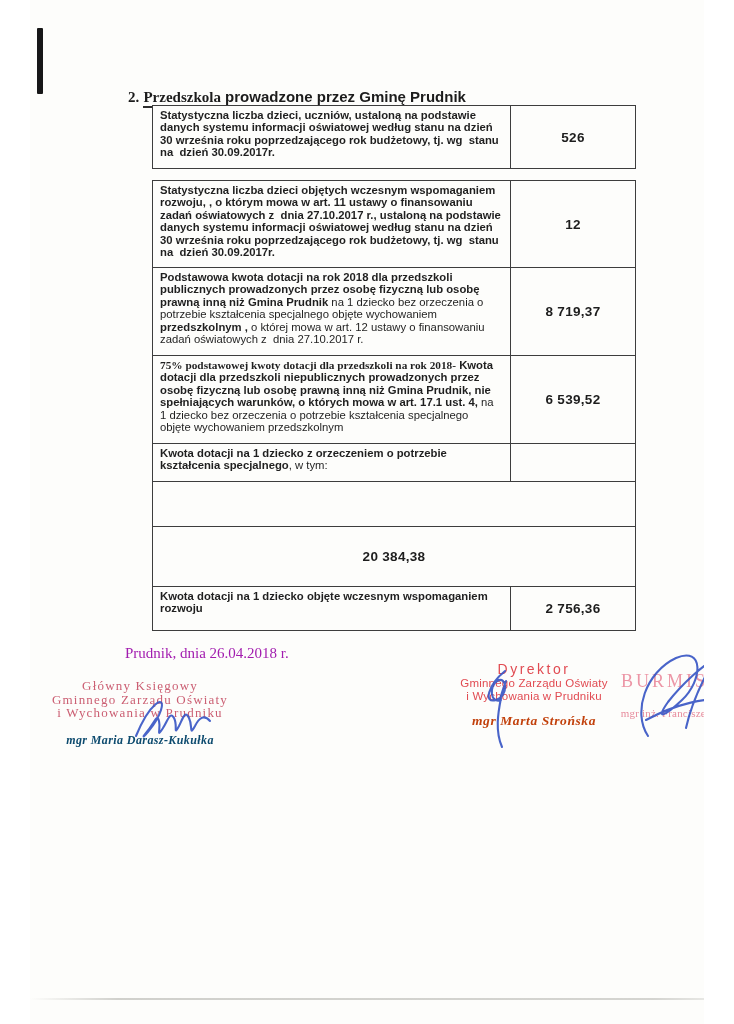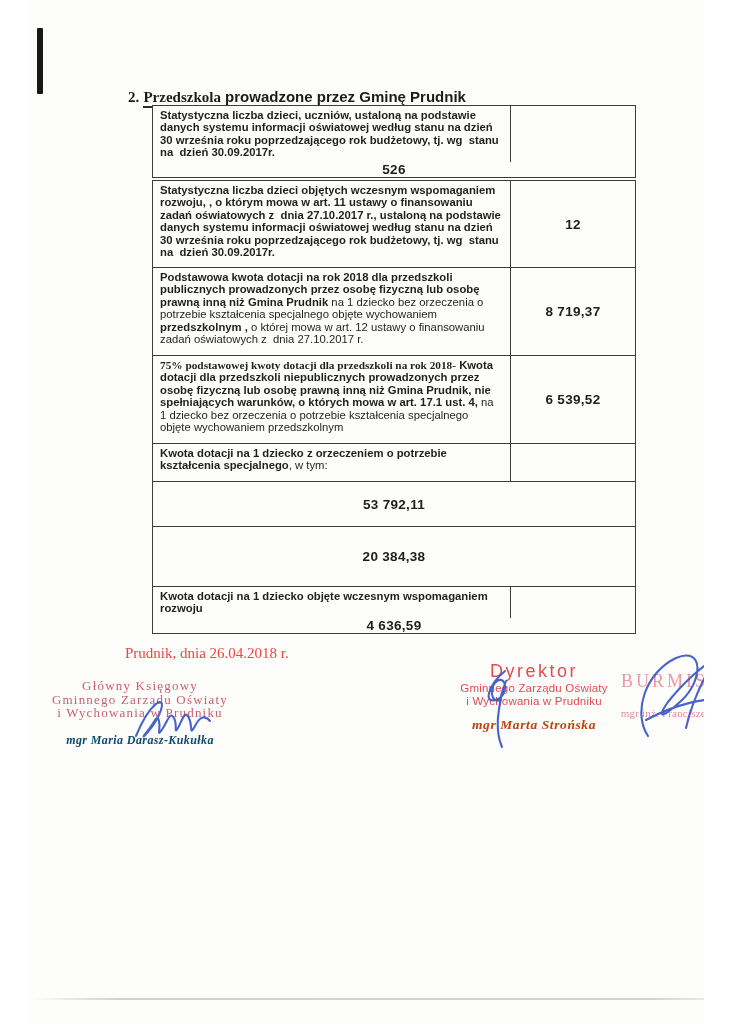--- a/index.html
+++ b/index.html
@@ -20,45 +20,45 @@
 
   
   .heading { position:absolute; left:98px; top:88px; font-size:15px; font-weight:bold; color:#1c1c1c; white-space:nowrap; }
   .heading .u { border-bottom:2px solid #2d2d2d; padding-bottom:1px; }
 
   
   .tbl { position:absolute; left:122px; width:484px; box-sizing:border-box; border:1.6px solid #3d3d3d; background:#fdfdfb; }
   #tbl1 { top:105px; }
   #tbl2 { top:180px; }
   .t-row { display:flex; border-bottom:1.6px solid #3d3d3d; }
-  .t-row:last-child { border-bottom:none;flex-direction:column; }
+  .t-row:last-child { border-bottom:none; }
   .t-label {
     width:358px; box-sizing:border-box; border-right:1.6px solid #3d3d3d;
     padding:3px 9px 3px 7px; font-size:11.3px; line-height:1.1;
     font-weight:bold; white-space:pre-wrap; color:#1f1f1f;
   }
   .t-label .reg { font-weight:normal; }
   .t-value {
     flex:1; display:flex; align-items:center; justify-content:center;
     font-weight:bold; font-size:13.5px; letter-spacing:.3px; color:#1d1d1d;
   }
   .sub-label { font-weight:normal !important; font-style:italic; padding-left:105px !important; padding-right:16px !important; }
 
   
-  .date-line { position:absolute; left:95px; top:645px; font-size:15px; color:#ef4444; }
+  .date-line { position:absolute; left:95px; top:645px; font-size:15px; color:#a21caf; }
 
   .stamp { position:absolute; text-align:center; }
   .stamp p { margin:0; }
 
   #stamp-acct { left:0; top:679px; width:220px; color:#cb5e72; font-family:"Liberation Serif","DejaVu Serif",serif;
                font-size:13px; line-height:1.04; letter-spacing:1.2px; filter:blur(.3px); }
   #stamp-acct .name { margin-top:14px; font-style:italic; font-weight:bold; font-size:12px; letter-spacing:.4px; color:#0c4a6e; }
 
   #stamp-dir { left:415px; top:661px; width:178px; color:#e14b52; }
-  #stamp-dir .title { font-size:18px; letter-spacing:2.5px; line-height:1.15; }
+  #stamp-dir .title { font-size:14px; letter-spacing:2.5px; line-height:1.15; }
   #stamp-dir .line { font-size:11.5px; line-height:1.12; letter-spacing:.2px; }
   #stamp-dir .name { margin-top:10px; font-family:"Liberation Serif","DejaVu Serif",serif; font-style:italic; font-weight:bold;
                      font-size:13.5px; letter-spacing:.6px; color:#c2410c; }
 
   #stamp-mayor { left:578px; top:671px; width:156px; color:#ec96a6; font-family:"Liberation Serif","DejaVu Serif",serif; }
   #stamp-mayor .title { font-size:18px; letter-spacing:3px; }
   #stamp-mayor .name { margin-top:15px; font-size:11px; letter-spacing:.2px; color:#e78b9c; }
 
   .sig { position:absolute; }
   .sig path { fill:none; stroke:#3a57c4; stroke-width:2.1; stroke-linecap:round; stroke-linejoin:round; opacity:.92; }
@@ -104,30 +104,29 @@
       <div class="t-label"><span class="serif">75% podstawowej kwoty dotacji dla przedszkoli na rok 2018-</span><span> Kwota dotacji dla przedszkoli niepublicznych prowadzonych przez osobę fizyczną lub osobę prawną inną niż Gmina Prudnik, nie spełniających warunków, o których mowa w art. 17.1 ust. 4,</span><span class="reg"> na 1 dziecko bez orzeczenia o potrzebie kształcenia specjalnego objęte wychowaniem przedszkolnym</span></div>
       <div class="t-value">6 539,52</div>
     </div>
 
     <div class="t-row" style="min-height:37px">
       <div class="t-label"><span>Kwota dotacji na 1 dziecko z orzeczeniem o potrzebie kształcenia specjalnego</span><span class="reg">, w tym:</span></div>
       <div class="t-value"></div>
     </div>
 
     <div class="t-row" style="min-height:44px">
-      <div class="t-value">53 792,11</div>
     </div>
 
     <div class="t-row" style="min-height:59px">
       <div class="t-value">20 384,38</div>
     </div>
 
     <div class="t-row" style="min-height:43px">
       <div class="t-label">Kwota dotacji na 1 dziecko objęte wczesnym wspomaganiem rozwoju</div>
-      <div class="t-value">4 636,59</div>
+      <div class="t-value">2 756,36</div>
     </div>
 
   </div>
 
   <div class="date-line serif">Prudnik, dnia  26.04.2018 r.</div>
 
   <div class="stamp" id="stamp-acct">
     <p>Główny Księgowy</p>
     <p>Gminnego Zarządu Oświaty</p>
     <p>i Wychowania w Prudniku</p>

